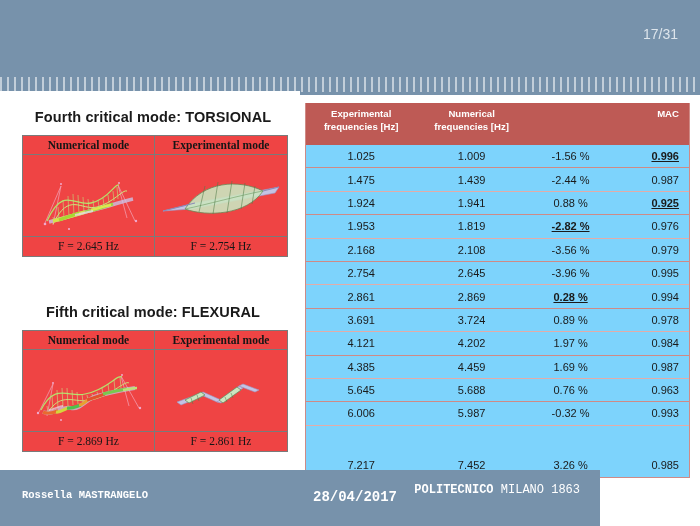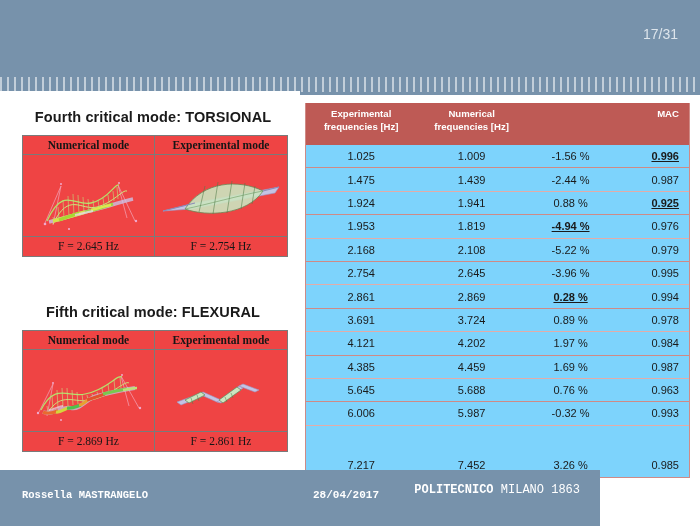--- a/index.html
+++ b/index.html
@@ -124,21 +124,21 @@
     position: absolute; left: 0; top: 470px; width: 600px; height: 56px;
     background: #7792ab;
     font-family: Liberation Mono, monospace;
   }
   #footer-author {
     position: absolute; left: 22px; top: 19px;
     font-size: 10.5px; font-weight: bold; color: #ffffff;
   }
   #footer-date {
     position: absolute; left: 313px; top: 19px;
-    font-size: 11px; font-weight: bold; color: #ffffff;
+    font-size: 14px; font-weight: bold; color: #ffffff;
   }
   #footer-brand {
     position: absolute; right: 20px; top: 13px;
     font-size: 12px; color: #ffffff; white-space: nowrap;
   }
   #footer-brand .brand-bold { font-weight: bold; }
   #footer-brand .brand-light { font-weight: normal; }
 </style>
 </head>
 <body>
@@ -350,27 +350,27 @@
       </div>
       <div class="res-row">
         <div class="td col-exp">1.924</div>
         <div class="td col-num">1.941</div>
         <div class="td col-pct">0.88 %</div>
         <div class="td col-mac"><span class="underlined">0.925</span></div>
       </div>
       <div class="res-row">
         <div class="td col-exp">1.953</div>
         <div class="td col-num">1.819</div>
-        <div class="td col-pct"><span class="underlined">-4.94 %</span></div>
+        <div class="td col-pct"><span class="underlined">-2.82 %</span></div>
         <div class="td col-mac">0.976</div>
       </div>
       <div class="res-row">
         <div class="td col-exp">2.168</div>
         <div class="td col-num">2.108</div>
-        <div class="td col-pct">-5.22 %</div>
+        <div class="td col-pct">-3.56 %</div>
         <div class="td col-mac">0.979</div>
       </div>
       <div class="res-row">
         <div class="td col-exp">2.754</div>
         <div class="td col-num">2.645</div>
         <div class="td col-pct">-3.96 %</div>
         <div class="td col-mac">0.995</div>
       </div>
       <div class="res-row">
         <div class="td col-exp">2.861</div>

